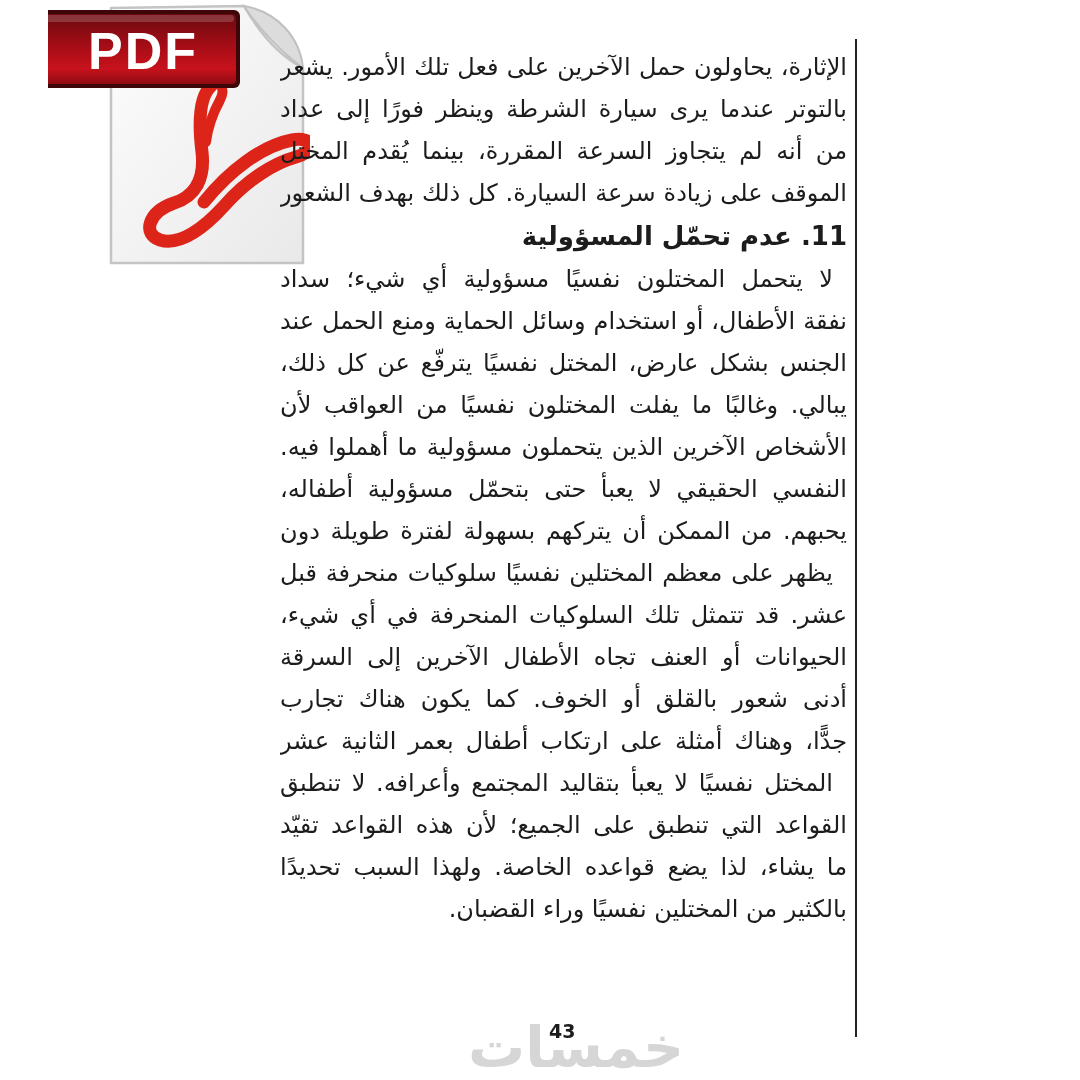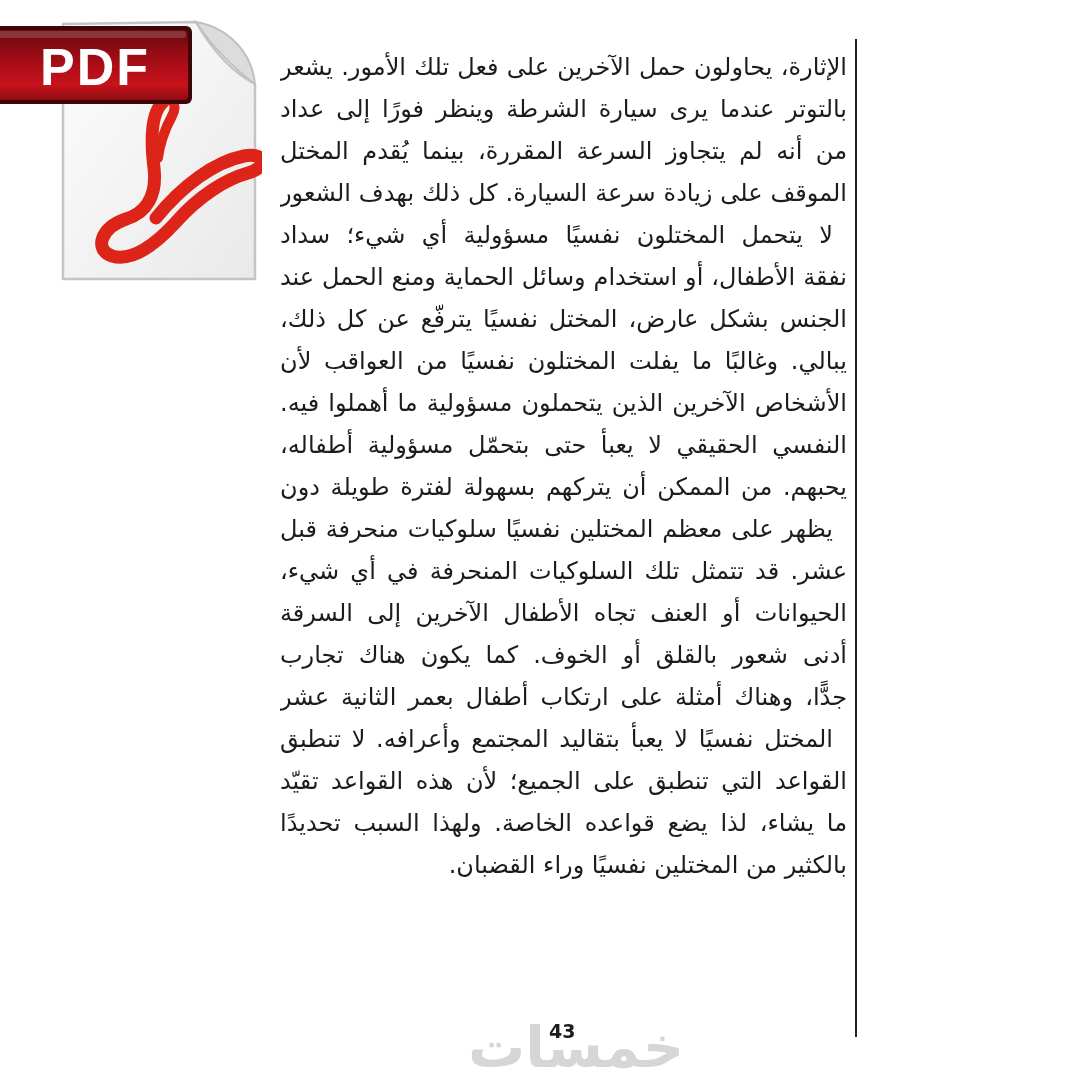--- a/index.html
+++ b/index.html
@@ -1,20 +1,20 @@
 <!DOCTYPE html>
 <html lang="ar"><head>
 <meta charset="utf-8">
 <style>
   html,body{margin:0;padding:0;background:#ffffff;}
   .canvas{position:relative;width:1080px;height:1080px;background:#ffffff;overflow:hidden;
           font-family:"DejaVu Sans", sans-serif;}
 
   
-  .pdf-icon-wrap{position:absolute;left:0;top:16px;width:262px;height:274px;}
+  .pdf-icon-wrap{position:absolute;left:0;top:0;width:262px;height:274px;padding-left:48px;}
 
   
   .text-block{position:absolute;top:46px;right:233px;width:567px;direction:rtl;
               color:#1c1c1c;font-size:24px;line-height:42px;}
   .tline{text-align:justify;text-align-last:justify;height:42px;overflow:hidden;}
   .tline.first{padding-right:14px;}
   .tline.last{text-align-last:right;}
   .heading{font-weight:bold;font-size:26px;line-height:36px;text-align:right;
            margin:4px 0 4px 0;height:36px;overflow:hidden;}
 
@@ -67,20 +67,21 @@
   <div class="text-block">
 
     <div>
       <div class="tline">الإثارة، يحاولون حمل الآخرين على فعل تلك الأمور. يشعر غالبيتنا</div>
       <div class="tline">بالتوتر عندما يرى سيارة الشرطة وينظر فورًا إلى عداد السرعة للتحقق</div>
       <div class="tline">من أنه لم يتجاوز السرعة المقررة، بينما يُقدم المختل نفسيًا في نفس</div>
       <div class="tline last">الموقف على زيادة سرعة السيارة. كل ذلك بهدف الشعور بالإثارة.</div>
     </div>
 
     <div>
+      <div class="heading">11. عدم تحمّل المسؤولية</div>
       <div class="tline first">لا يتحمل المختلون نفسيًا مسؤولية أي شيء؛ سداد الديون، أو دفع</div>
       <div class="tline">نفقة الأطفال، أو استخدام وسائل الحماية ومنع الحمل عند ممارسة</div>
       <div class="tline">الجنس بشكل عارض، المختل نفسيًا يترفّع عن كل ذلك، فلا يهتم ولا</div>
       <div class="tline">يبالي. وغالبًا ما يفلت المختلون نفسيًا من العواقب لأن هناك كثيرًا من</div>
       <div class="tline">الأشخاص الآخرين الذين يتحملون مسؤولية ما أهملوا فيه. المختل</div>
       <div class="tline">النفسي الحقيقي لا يعبأ حتى بتحمّل مسؤولية أطفاله، حتى إذا زعم أنه</div>
       <div class="tline last">يحبهم. من الممكن أن يتركهم بسهولة لفترة طويلة دون طعام أو مياه.</div>
     </div>
 
     <div>

